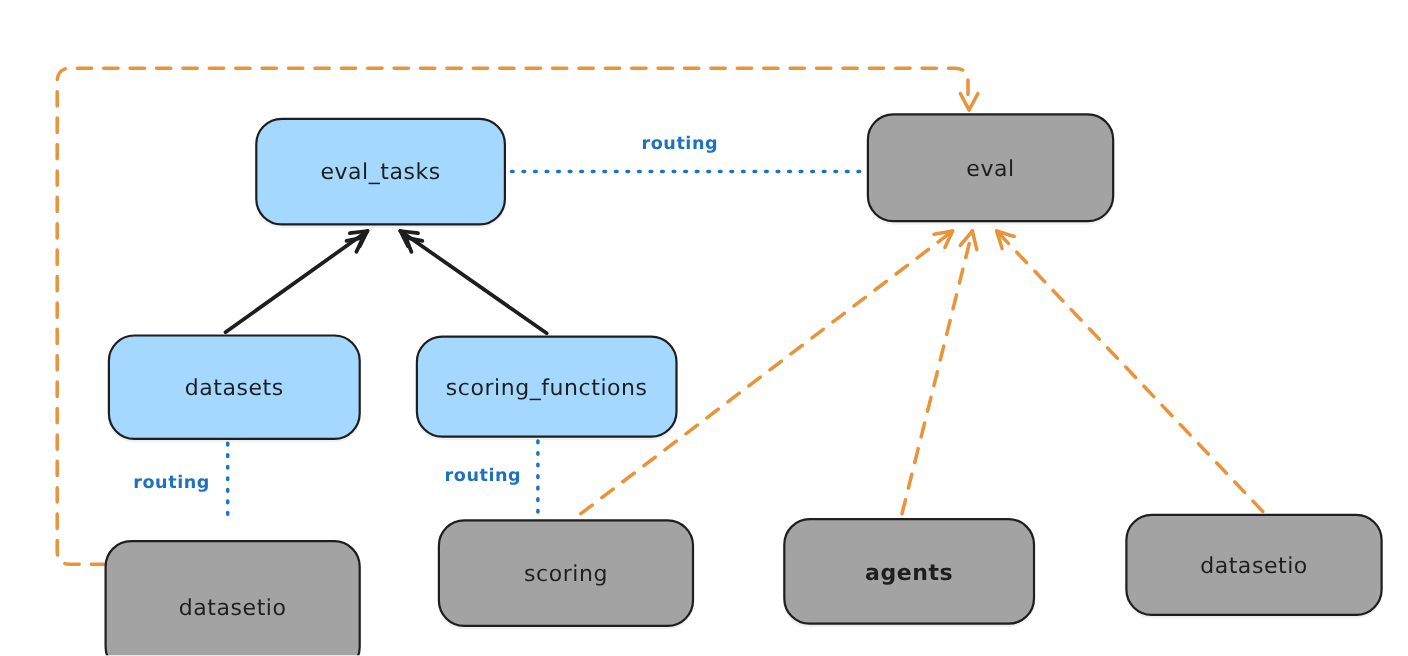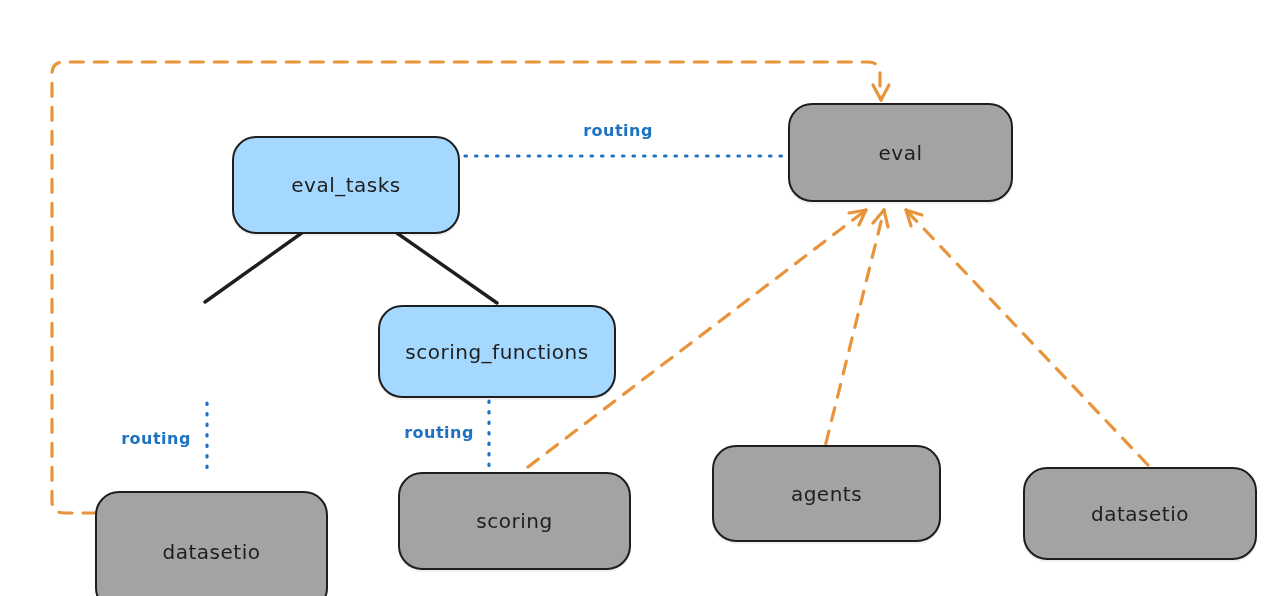--- a/index.html
+++ b/index.html
@@ -81,38 +81,41 @@
       <line x1="906" y1="210" x2="922" y2="215"></line>
     </g>
 
     <g stroke="#e8943a" stroke-width="3.2" stroke-linecap="round">
       <path d="M 96 513 L 64 513 Q 52 513 52 501 L 52 74 Q 52 62 64 62 L 868 62 Q 880 62 880 74 L 880 97" stroke-dasharray="13 11"></path>
       <line x1="881" y1="100" x2="873" y2="85"></line>
       <line x1="881" y1="100" x2="889" y2="85"></line>
     </g>
   </svg>
 
-  <div class="node blue" style="left:232px;top:107px;width:228px;height:98px;margin-top:29px;">
+  <div class="node blue" style="left:232px;top:107px;width:228px;height:98px;">
     <span>eval_tasks</span>
   </div>
   <div class="node green" style="left:788px;top:103px;width:225px;height:99px;">
     <span>eval</span>
   </div>
 
+  <div class="node blue" style="left:98px;top:304px;width:230px;height:96px;">
+    <span>datasets</span>
+  </div>
   <div class="node blue" style="left:378px;top:305px;width:238px;height:93px;">
     <span>scoring_functions</span>
   </div>
 
   <div class="node green" style="left:95px;top:491px;width:233px;height:121px;">
     <span>datasetio</span>
   </div>
   <div class="node green" style="left:385px;top:472px;width:233px;height:98px;margin-left:13px;">
     <span>scoring</span>
   </div>
-  <div class="node green" style="left:712px;top:445px;width:229px;height:97px;">
+  <div class="node green" style="left:712px;top:471px;width:229px;height:97px;font-weight:bold;">
     <span>agents</span>
   </div>
   <div class="node green" style="left:1023px;top:467px;width:234px;height:93px;">
     <span>datasetio</span>
   </div>
 
   <div class="edge-label" style="left:618px;top:130px;">routing</div>
   <div class="edge-label" style="left:156px;top:438px;">routing</div>
   <div class="edge-label" style="left:439px;top:432px;">routing</div>
 

